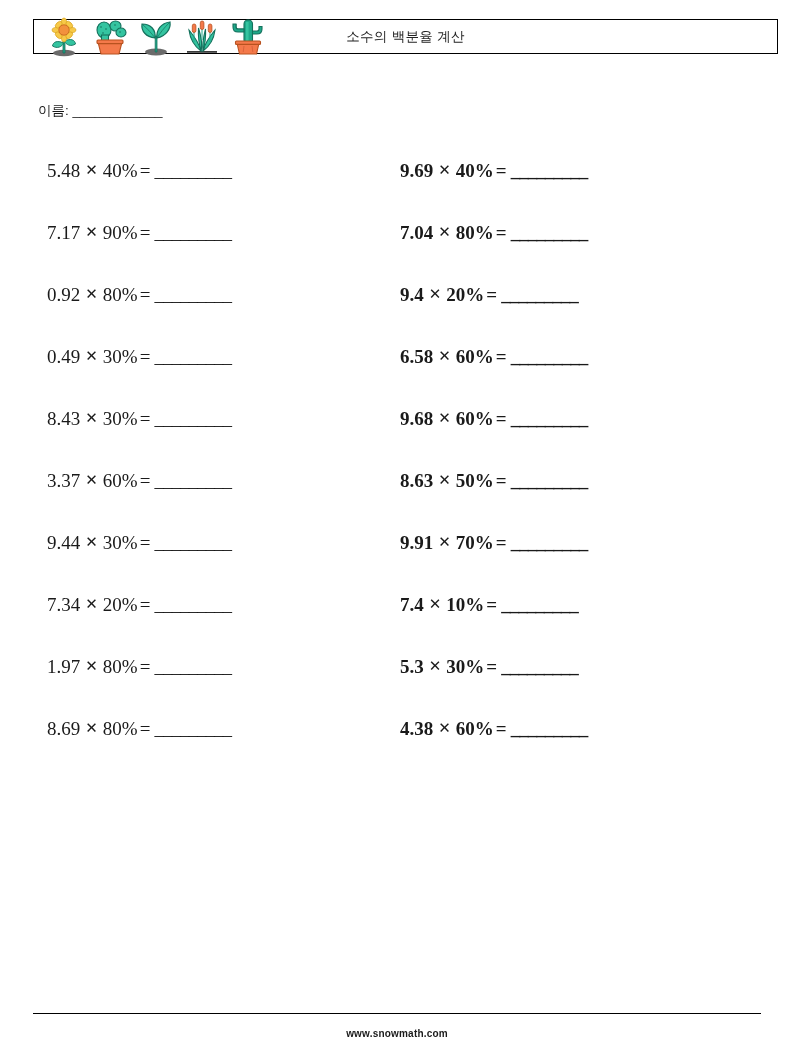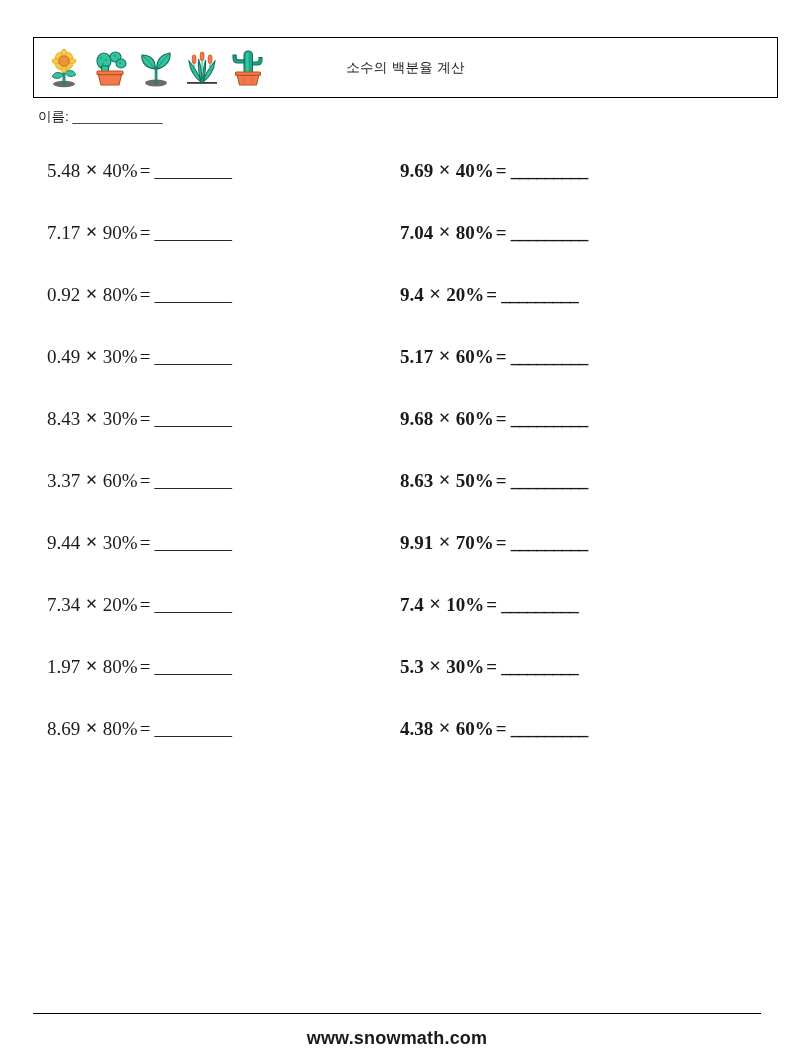--- a/index.html
+++ b/index.html
@@ -16,25 +16,24 @@
     position: relative;
     overflow: hidden;
   }
 
   
   .header-box {
     position: absolute;
     left: 33px;
     top: 19px;
     width: 745px;
-    height: 61px;
+    height: 35px;
     border: 1.5px solid #000000;
     display: flex;
     align-items: center;
-    margin-top: 18px;
   }
   .icon-strip {
     display: flex;
     align-items: center;
     gap: 2px;
     padding-left: 8px;
     height: 100%;
   }
   .plant-icon {
     width: 44px;
@@ -62,21 +61,21 @@
     top: 94px;
     width: 740px;
     height: 24px;
     font-family: "Liberation Sans", "DejaVu Sans", sans-serif;
     font-size: 13.5px;
     color: #1a1a1a;
   }
   .meta-name {
     position: absolute;
     left: 0;
-    top: 14px;
+    top: 8px;
     white-space: nowrap;
     text-align: right;
   }
   .meta-right {
     position: absolute;
     right: 3px;
     top: 0;
     white-space: nowrap;
   }
   .meta-gap { display: inline-block; width: 16px; }
@@ -128,21 +127,21 @@
     height: 0;
     border-top: 1.5px solid #000000;
   }
   .footer-text {
     position: absolute;
     left: 0;
     right: 0;
     top: 1028px;
     text-align: center;
     font-family: "Liberation Sans", "DejaVu Sans", sans-serif;
-    font-size: 18px;
+    font-size: 10px;
     font-weight: bold;
     color: #1a1a1a;
     letter-spacing: 0.2px;
   }
 </style>
 </head>
 <body>
 
 <div class="header-box">
 
@@ -323,21 +322,21 @@
         <span class="prob-blank">_________</span>
       </div>
       <div class="problem">
         <span class="prob-expr">9.4</span>
         <span class="prob-times">✕</span>
         <span class="prob-expr">20%</span>
         <span class="prob-eq">=</span>
         <span class="prob-blank">_________</span>
       </div>
       <div class="problem">
-        <span class="prob-expr">5.17</span>
+        <span class="prob-expr">6.58</span>
         <span class="prob-times">✕</span>
         <span class="prob-expr">60%</span>
         <span class="prob-eq">=</span>
         <span class="prob-blank">_________</span>
       </div>
       <div class="problem">
         <span class="prob-expr">9.68</span>
         <span class="prob-times">✕</span>
         <span class="prob-expr">60%</span>
         <span class="prob-eq">=</span>

